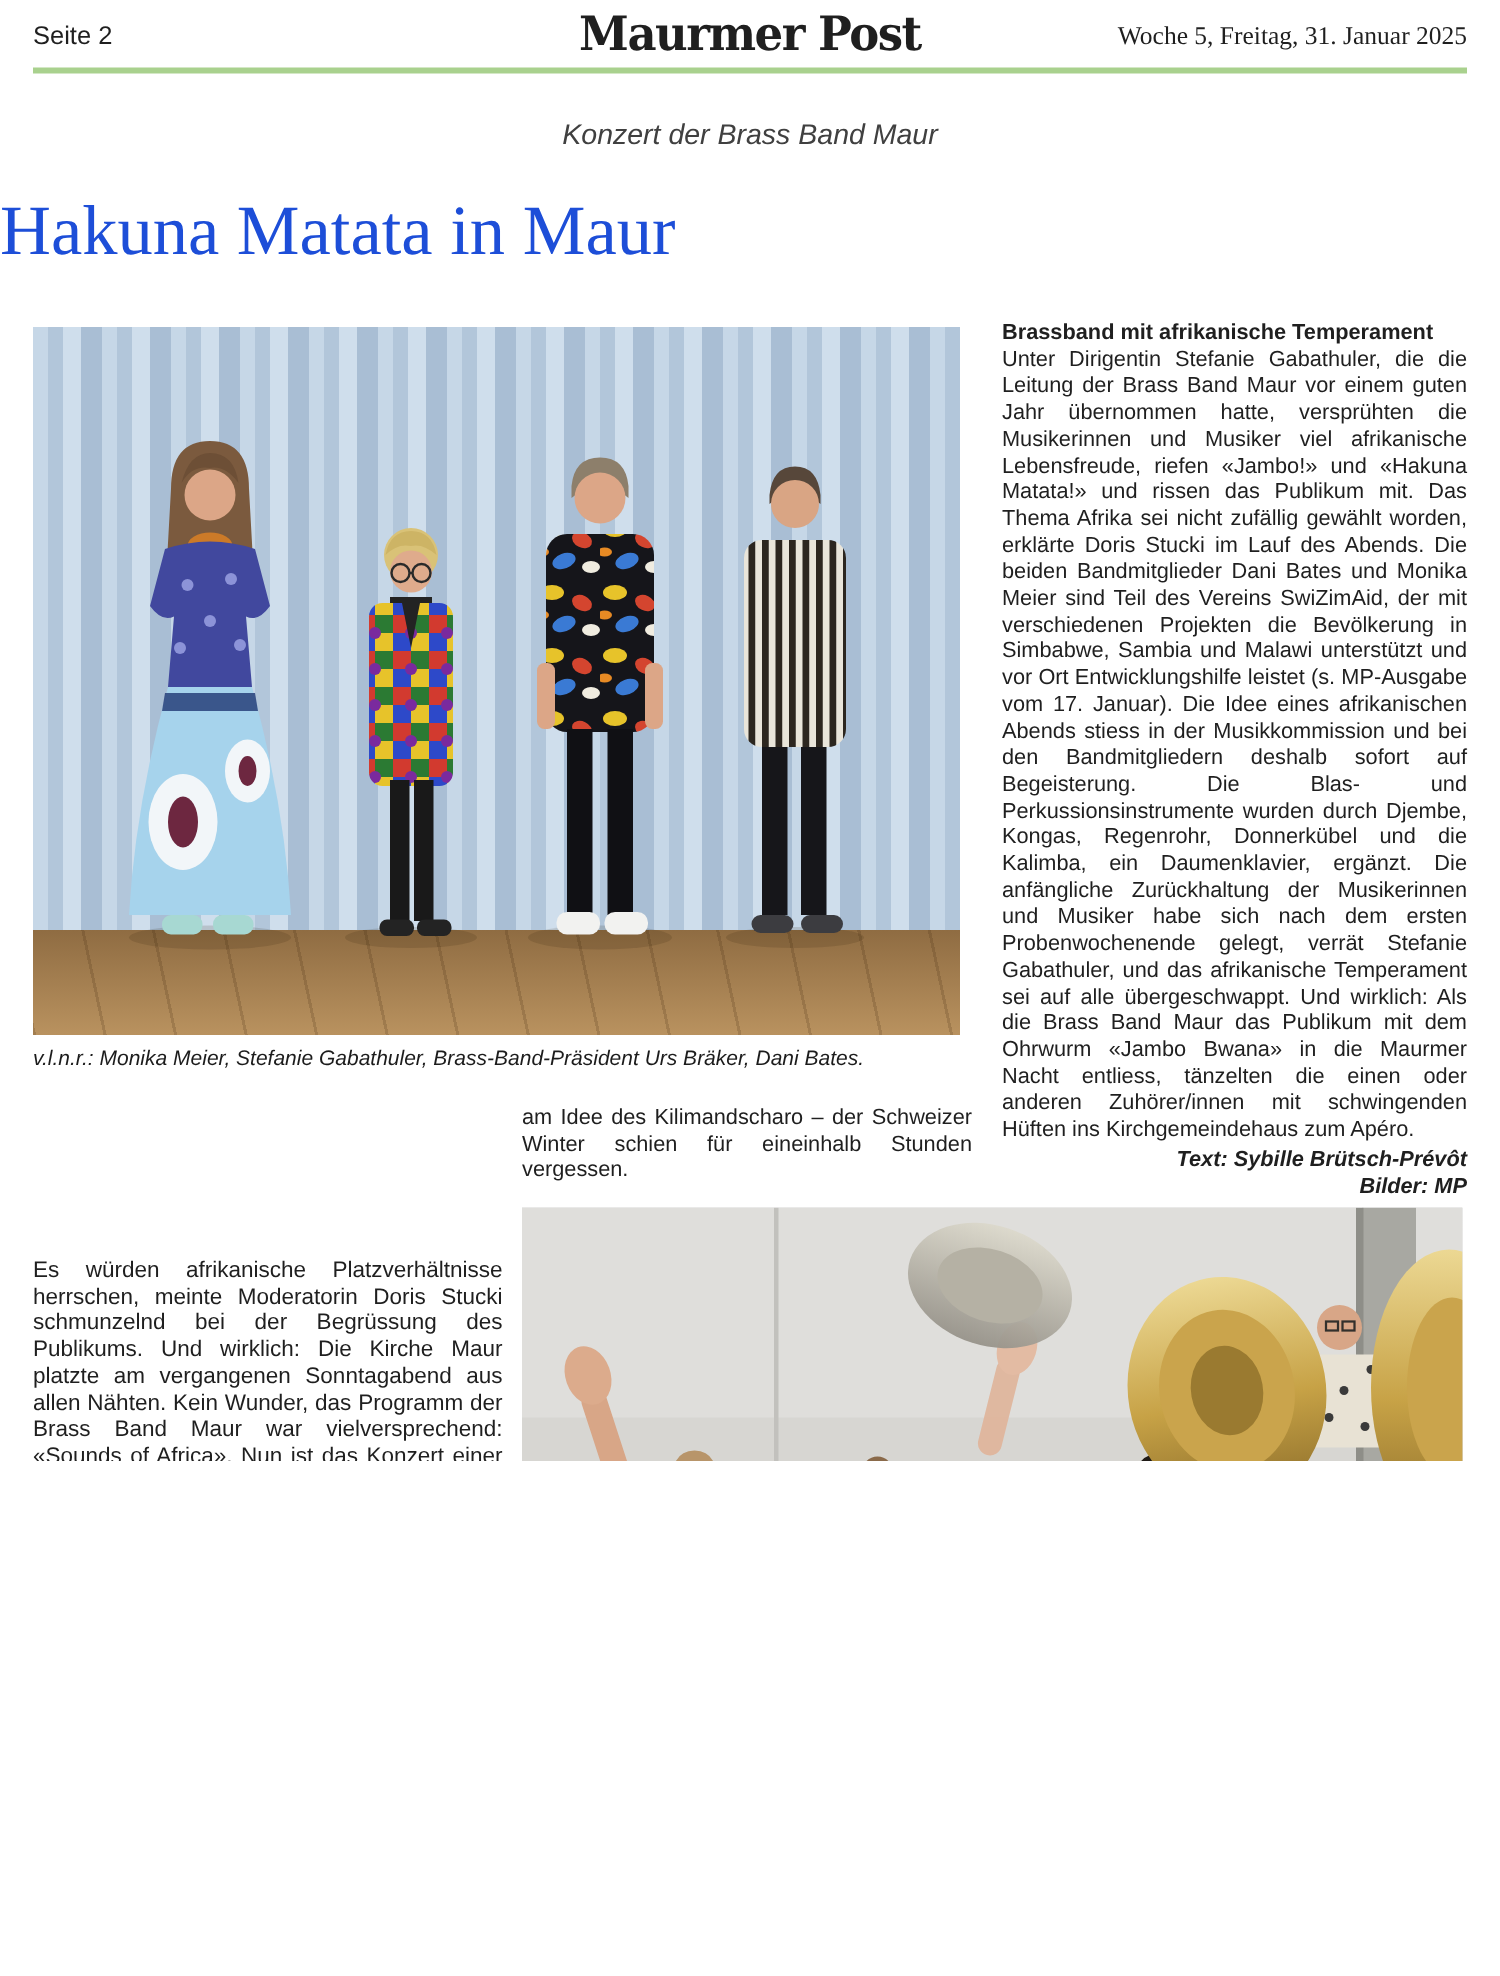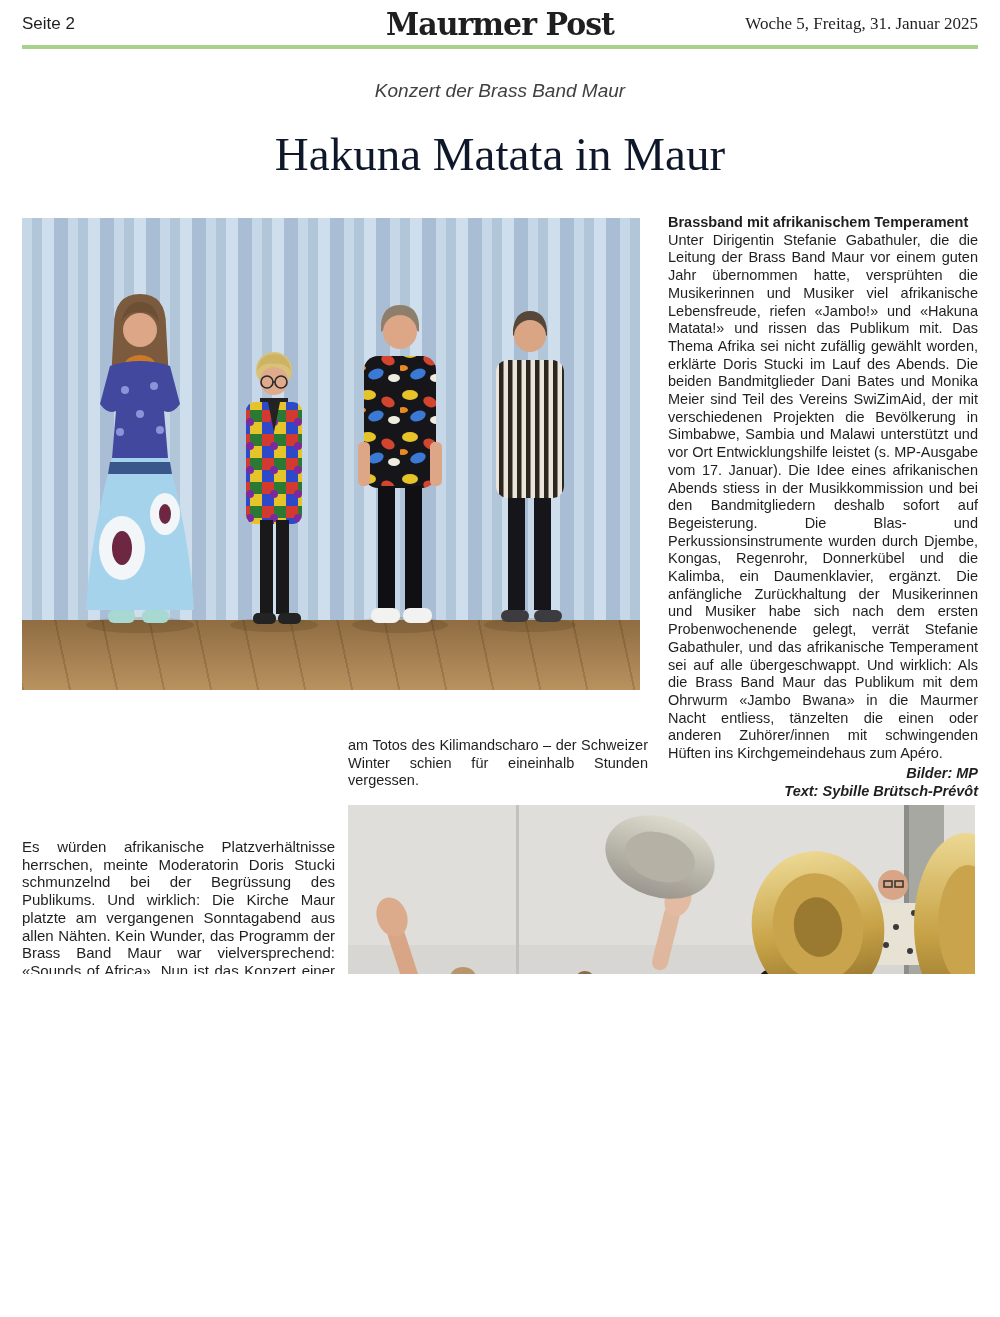--- a/index.html
+++ b/index.html
@@ -8,22 +8,22 @@
   
   .hdr-left{position:absolute;left:22px;top:14px;font-size:17px;}
   .hdr-right{position:absolute;right:22px;top:14px;font-size:17px;font-family:Liberation Serif, serif;}
   .masthead{position:absolute;left:0;right:0;top:6px;text-align:center;
             font-family:"DejaVu Serif",serif;font-weight:700;font-size:30px;
             letter-spacing:-1px;transform:scaleY(1.05);}
   .rule-green{position:absolute;left:22px;right:22px;top:45px;height:4px;background:#a9d18e;}
   
   .kicker{position:absolute;left:0;right:0;top:80px;text-align:center;
           font-size:19px;font-style:italic;color:#404040;}
-  .headline{position:absolute;left:0;right:0;top:127px;text-align:center;
-            font-family:"Liberation Serif",serif;font-size:47px;font-weight:500;color:#0f172a;}
+  .headline{position:absolute;left:0;right:0;top:127px;
+            font-family:"Liberation Serif",serif;font-size:47px;font-weight:500;color:#1d4ed8;}
   
   .photo1{position:absolute;left:22px;top:218px;width:618px;height:472px;overflow:hidden;}
   .curtain{position:absolute;left:0;top:0;right:0;height:402px;
            background:repeating-linear-gradient(90deg,
              #c6d7e7 0 10px,#b2c6da 10px 20px,#cfdeec 20px 32px,#a9bed4 32px 46px);}
   .floor{position:absolute;left:0;bottom:0;right:0;height:70px;
          background:linear-gradient(#8f6c42,#b9925f);}
   .floor:after{content:"";position:absolute;inset:0;
          background:repeating-linear-gradient(78deg,rgba(60,35,10,.18) 0 2px,transparent 2px 46px);}
   .photo1 svg,.photo2 svg{position:absolute;inset:0;}
@@ -152,29 +152,30 @@
         <circle cx="508" cy="118" r="16" fill="#d9a584"></circle>
         <rect x="474" y="142" width="68" height="138" rx="12" fill="url(#stripes)"></rect>
         <rect x="486" y="280" width="17" height="112" fill="#16161a"></rect>
         <rect x="512" y="280" width="17" height="112" fill="#16161a"></rect>
         <rect x="479" y="392" width="28" height="12" rx="6" fill="#3c3c40"></rect>
         <rect x="512" y="392" width="28" height="12" rx="6" fill="#3c3c40"></rect>
       </g>
     </svg>
   </div>
 
+  <div class="caption">v.l.n.r.: Monika Meier, Stefanie Gabathuler, Brass-Band-Präsident Urs Bräker, Dani Bates.</div>
 
   <div class="colA">Es würden afrikanische Platzverhältnisse herrschen, meinte Moderatorin Doris Stucki schmunzelnd bei der Begrüssung des Publikums. Und wirklich: Die Kirche Maur platzte am vergangenen Sonntagabend aus allen Nähten. Kein Wunder, das Programm der Brass Band Maur war vielversprechend: «Sounds of Africa». Nun ist das Konzert einer Brassband per se ja eindrücklich – in Kombination mit afrikanischen Melodien aber ein Erlebnis, das unter die Haut geht. In bunte Gewänder gehüllt, waren die Mitglieder des Orchesters schon optisch ein Highlight. Mit ihren Interpretationen von afrikanischen Songs wie «Hymn for Africa», «Baba Yetu» oder Totos «Africa» wähnten sich die Zuhörerinnen und Zuhörer ab dem ersten Takt im goldenen Licht der Serengeti und unter dem eindrücklichen afrikanischen Sternenhimmel</div>
-  <div class="colB">am Totos des Kilimandscharo – der Schweizer Winter schien für eineinhalb Stunden vergessen.</div>
+  <div class="colB">am Idee des Kilimandscharo – der Schweizer Winter schien für eineinhalb Stunden vergessen.</div>
   <div class="colC">
-    <div class="sub">Brassband mit afrikanischem Temperament</div>
+    <div class="sub">Brassband mit afrikanische Temperament</div>
     <div>Unter Dirigentin Stefanie Gabathuler, die die Leitung der Brass Band Maur vor einem guten Jahr übernommen hatte, versprühten die Musikerinnen und Musiker viel afrikanische Lebensfreude, riefen «Jambo!» und «Hakuna Matata!» und rissen das Publikum mit. Das Thema Afrika sei nicht zufällig gewählt worden, erklärte Doris Stucki im Lauf des Abends. Die beiden Bandmitglieder Dani Bates und Monika Meier sind Teil des Vereins SwiZimAid, der mit verschiedenen Projekten die Bevölkerung in Simbabwe, Sambia und Malawi unterstützt und vor Ort Entwicklungshilfe leistet (s. MP-Ausgabe vom 17. Januar). Die Idee eines afrikanischen Abends stiess in der Musikkommission und bei den Bandmitgliedern deshalb sofort auf Begeisterung. Die Blas- und Perkussionsinstrumente wurden durch Djembe, Kongas, Regenrohr, Donnerkübel und die Kalimba, ein Daumenklavier, ergänzt. Die anfängliche Zurückhaltung der Musikerinnen und Musiker habe sich nach dem ersten Probenwochenende gelegt, verrät Stefanie Gabathuler, und das afrikanische Temperament sei auf alle übergeschwappt. Und wirklich: Als die Brass Band Maur das Publikum mit dem Ohrwurm «Jambo Bwana» in die Maurmer Nacht entliess, tänzelten die einen oder anderen Zuhörer/innen mit schwingenden Hüften ins Kirchgemeindehaus zum Apéro.</div>
     <div class="credits">
+      <div>Text: Sybille Brütsch-Prévôt</div>
       <div>Bilder: MP</div>
-      <div>Text: Sybille Brütsch-Prévôt</div>
     </div>
   </div>
 
   <div class="photo2">
     <svg viewBox="0 0 627 345" width="627" height="345">
       <defs>
         <linearGradient id="gold" x1="0" y1="0" x2="0" y2="1">
           <stop offset="0" stop-color="#ecd893"></stop>
             <stop offset="0.55" stop-color="#c7a246"></stop>
             <stop offset="1" stop-color="#8e6f2b"></stop>

